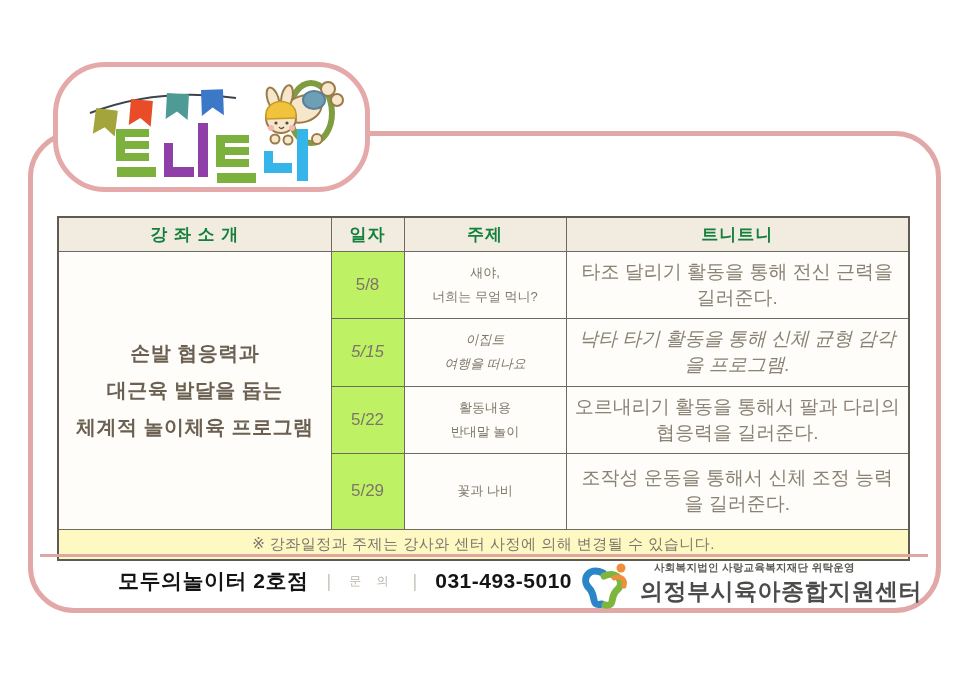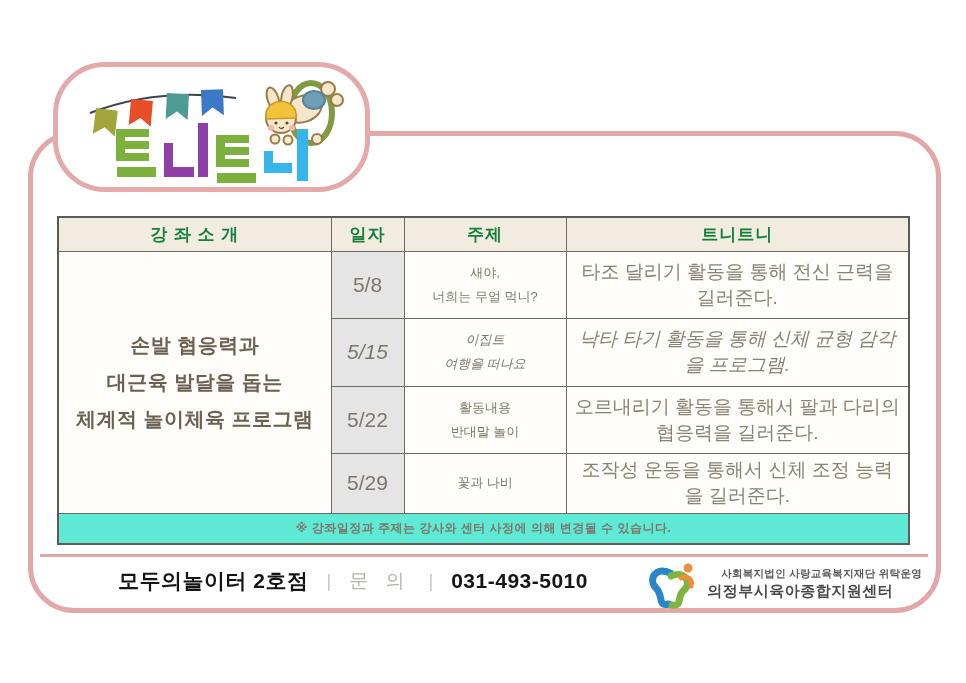--- a/index.html
+++ b/index.html
@@ -26,46 +26,46 @@
   table.schedule{
     border-collapse:collapse;table-layout:fixed;width:851px;
     border:2px solid #5f5b53;
   }
   table.schedule td,table.schedule th{
     border:1px solid #6e6a62;vertical-align:middle;text-align:center;padding:2px 6px;
     box-sizing:border-box;
   }
   tr.hdr{height:34px;}
   tr.hdr th{background:#f1ecdf;color:#15803d;font-size:17px;font-weight:bold;letter-spacing:1px;}
-  td.date{background:#e5e5e5;color:#7e7669;font-size:21px;margin-left:32px;}
+  td.date{background:#bef264;color:#7e7669;font-size:17px;margin-left:32px;}
   td.topic{background:#fefdf9;color:#7e7669;font-size:13px;line-height:24px;white-space:pre-line;}
   td.activity{background:#fefdf9;color:#8a8274;font-size:19px;}
   td.intro{
     background:#fefdf9;color:#6b6051;font-size:20px;font-weight:bold;line-height:37px;
     white-space:pre-line;letter-spacing:0.5px;
   }
-  tr.r1{height:67px;} tr.r2{height:68px;font-style:italic;} tr.r3{height:67px;} tr.r4{height:60px;}
+  tr.r1{height:67px;} tr.r2{height:68px;font-style:italic;} tr.r3{height:67px;} tr.r4{height:76px;}
   tr.note-row{height:31px;}
-  td.note{background:#5eead4;color:#7d766a;font-size:12px;letter-spacing:0.5px;font-weight:bold;}
+  td.note{background:#fef9c3;color:#7d766a;font-size:15px;letter-spacing:0.5px;}
   
   .divider{position:absolute;left:40px;top:554px;width:888px;height:3px;background:#e0a6a4;z-index:2;}
   .footer-left{
     position:absolute;left:118px;top:556px;height:50px;display:flex;align-items:center;z-index:2;
   }
   .store-name{font-size:21px;font-weight:bold;color:#141414;letter-spacing:0.5px;}
   .pipe{color:#c9c4bb;font-size:18px;margin:0 18px;font-weight:normal;}
-  .inquiry{color:#b9b3a9;font-size:19px;letter-spacing:6px;}
+  .inquiry{color:#b9b3a9;font-size:12px;letter-spacing:6px;}
   .phone{font-size:21px;font-weight:bold;color:#141414;letter-spacing:0.5px;}
   .footer-org{
     position:absolute;right:44px;top:558px;height:52px;display:flex;align-items:center;z-index:2;
   }
   .org-mark{margin-right:6px;}
   .org-text{display:flex;flex-direction:column;align-items:flex-start;}
   .org-small{font-size:10.5px;font-weight:bold;color:#5a5a58;letter-spacing:0.3px;margin-left:14px;}
-  .org-name{font-size:15px;font-weight:bold;color:#4b4b49;letter-spacing:0.5px;margin-top:1px;}
+  .org-name{font-size:23px;font-weight:bold;color:#4b4b49;letter-spacing:0.5px;margin-top:1px;}
 </style>
 </head>
 <body>
 
 <div id="page">
 
   <div class="outer-frame"></div>
 
   <div class="logo-box">
 

